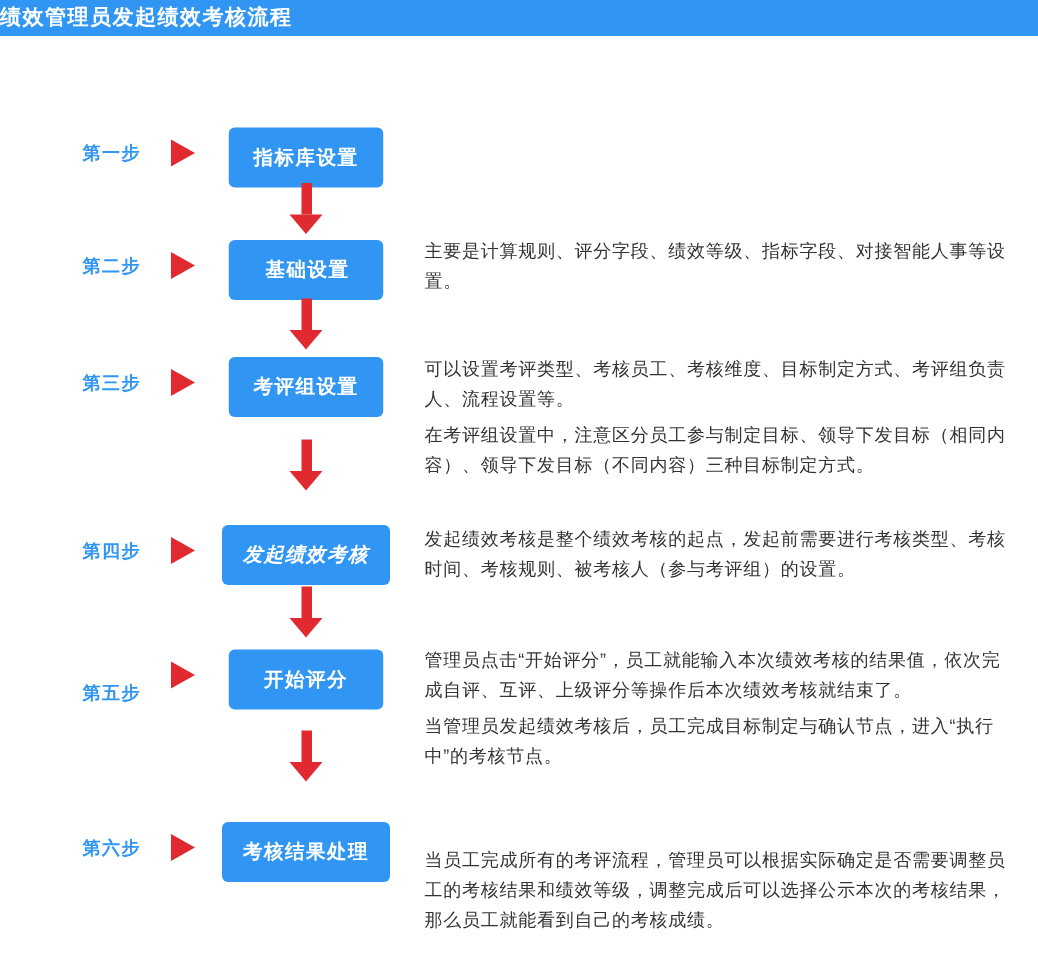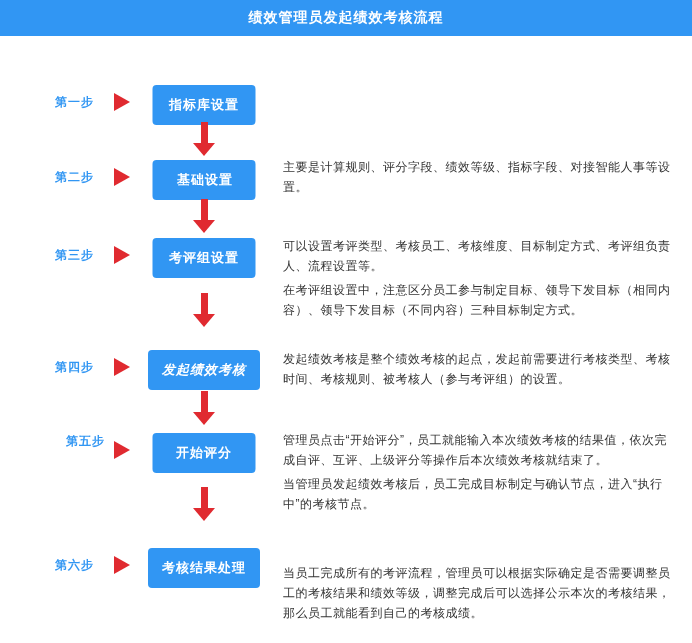--- a/index.html
+++ b/index.html
@@ -8,25 +8,24 @@
   .canvas {
     position: relative;
     width: 692px;
     height: 643px;
     background: #ffffff;
     overflow: hidden;
   }
   .header {
     position: absolute;
     left: 0; top: 0;
-    width: 692px; height: 36px;
+    width: 692px; height: 24px;
     background: #3196f3;
     display: flex;
     align-items: center;
-    justify-content: center;
     font-family: Liberation Mono, monospace;
   }
   .header-title {
     color: #ffffff;
     font-size: 14px;
     font-weight: bold;
     letter-spacing: 1px;
   }
   .step-label {
     position: absolute;
@@ -95,21 +94,21 @@
     line-height: 20px;
     letter-spacing: 0.5px;
   }
   .desc p + p { margin-top: 4px; }
 
   
   .lbl-1 { top: 92px; }  .tri-1 { top: 93px; }  .btn-1 { top: 85px; }  .dsc-1 { top: 86px; }
   .lbl-2 { top: 167px; } .tri-2 { top: 168px; } .btn-2 { top: 160px; padding-left: 16px; } .dsc-2 { top: 157px; }
   .lbl-3 { top: 245px; } .tri-3 { top: 246px; } .btn-3 { top: 238px; } .dsc-3 { top: 236px; }
   .lbl-4 { top: 357px; } .tri-4 { top: 358px; } .btn-4 { top: 350px; font-style: italic; } .dsc-4 { top: 349px; }
-  .lbl-5 { top: 431px; text-align: right; } .tri-5 { top: 441px; } .btn-5 { top: 433px; } .dsc-5 { top: 430px; }
+  .lbl-5 { top: 452px; } .tri-5 { top: 441px; } .btn-5 { top: 433px; } .dsc-5 { top: 430px; }
   .lbl-6 { top: 555px; } .tri-6 { top: 556px; } .btn-6 { top: 548px; } .dsc-6 { top: 564px; font-family: Liberation Mono, monospace; }
   .arr-1 { top: 122px; } .arr-2 { top: 199px; } .arr-3 { top: 293px; }
   .arr-4 { top: 391px; } .arr-5 { top: 487px; }
 </style>
 </head>
 <body>
 
 <div class="canvas">
 
   <div class="header">

